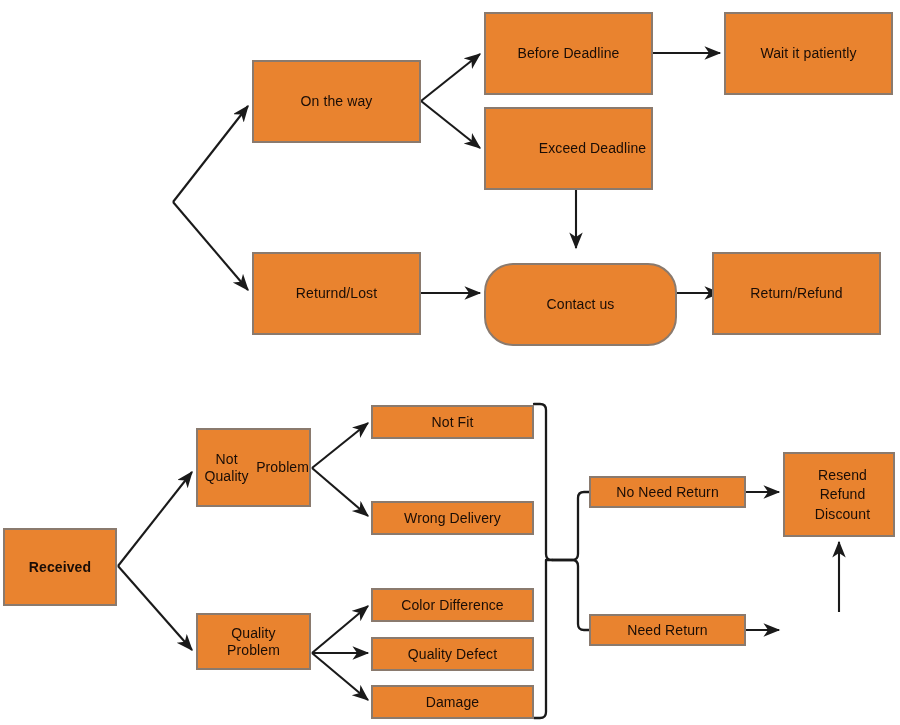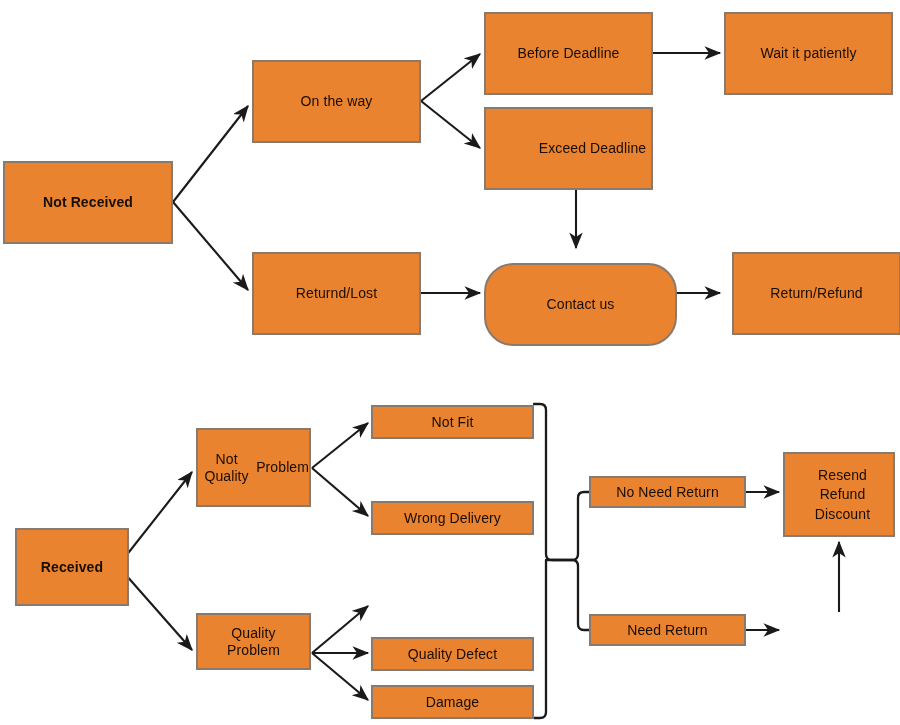--- a/index.html
+++ b/index.html
@@ -118,23 +118,20 @@
     <g stroke="#1a1a1a" stroke-width="2.1" fill="none">
 
       <path d="M746,492 L779,492" marker-end="url(#ah)"></path>
 
       <path d="M746,630 L779,630" marker-end="url(#ah)"></path>
 
       <path d="M839,612 L839,542" marker-end="url(#ah)"></path>
     </g>
   </svg>
 
-  <div class="node bold" style="left:3px; top:161px; width:170px; height:83px;">
-    <span>Not Received</span>
-  </div>
 
   <div class="node" style="left:252px; top:60px; width:169px; height:83px;">
     <span>On the way</span>
   </div>
 
   <div class="node" style="left:484px; top:12px; width:169px; height:83px;">
     <span>Before Deadline</span>
   </div>
 
   <div class="node" style="left:484px; top:107px; width:169px; height:83px;padding-left:48px;">
@@ -146,25 +143,25 @@
   </div>
 
   <div class="node" style="left:252px; top:252px; width:169px; height:83px;">
     <span>Returnd/Lost</span>
   </div>
 
   <div class="node" style="left:484px; top:263px; width:193px; height:83px;border-radius:29px;">
     <span>Contact us</span>
   </div>
 
-  <div class="node" style="left:732px; top:252px; width:169px; height:83px;">
+  <div class="node" style="left:712px; top:252px; width:169px; height:83px;">
     <span>Return/Refund</span>
   </div>
 
-  <div class="node bold" style="left:3px; top:528px; width:114px; height:78px;margin-left:12px;">
+  <div class="node bold" style="left:3px; top:528px; width:114px; height:78px;">
     <span>Received</span>
   </div>
 
   <div class="node" style="left:196px; top:428px; width:115px; height:79px; flex-direction:row; gap:1px;">
     <span class="line">Not Quality</span>
     <span class="line">Problem</span>
   </div>
 
   <div class="node" style="left:196px; top:613px; width:115px; height:57px; flex-direction:column; gap:1px;">
     <span class="line">Quality</span>
@@ -172,20 +169,23 @@
   </div>
 
   <div class="node" style="left:371px; top:405px; width:163px; height:34px;">
     <span>Not Fit</span>
   </div>
 
   <div class="node" style="left:371px; top:501px; width:163px; height:34px;">
     <span>Wrong Delivery</span>
   </div>
 
+  <div class="node" style="left:371px; top:588px; width:163px; height:34px;">
+    <span>Color Difference</span>
+  </div>
 
   <div class="node" style="left:371px; top:637px; width:163px; height:34px;">
     <span>Quality Defect</span>
   </div>
 
   <div class="node" style="left:371px; top:685px; width:163px; height:34px;">
     <span>Damage</span>
   </div>
 
   <div class="node" style="left:589px; top:476px; width:157px; height:32px;">

